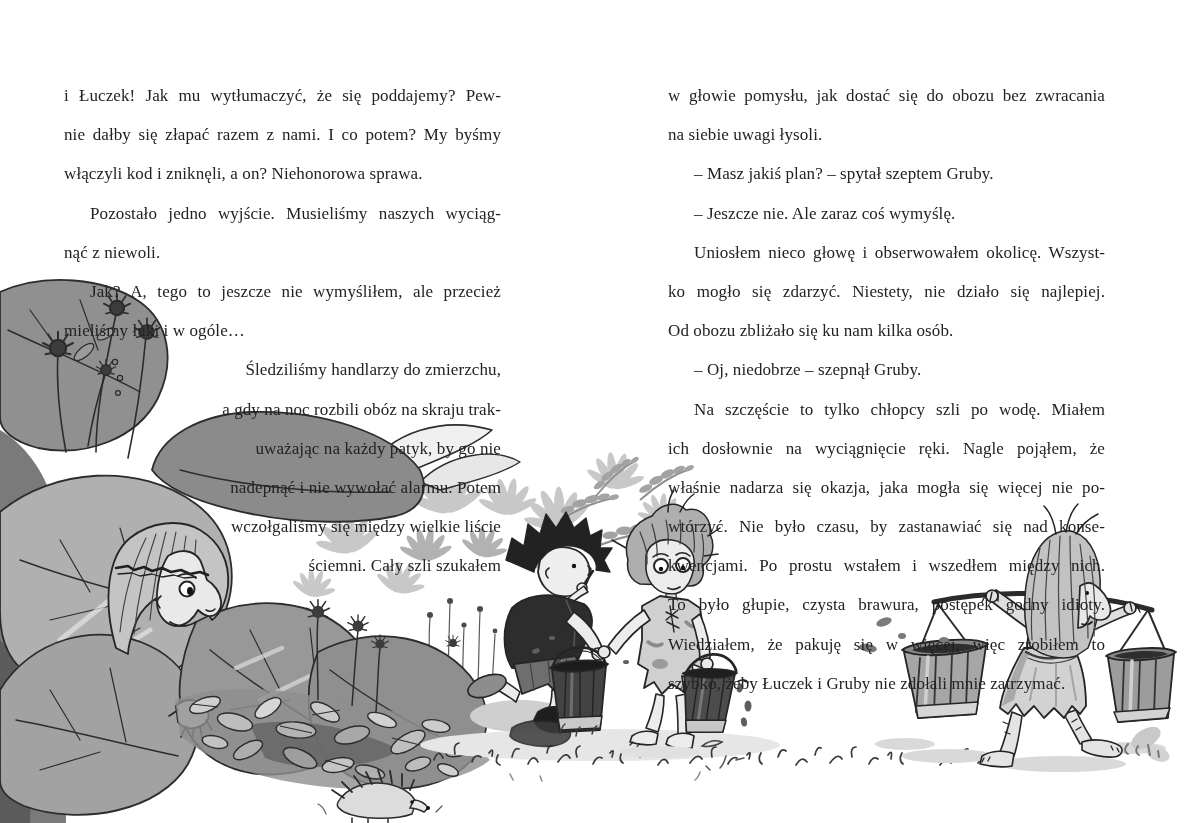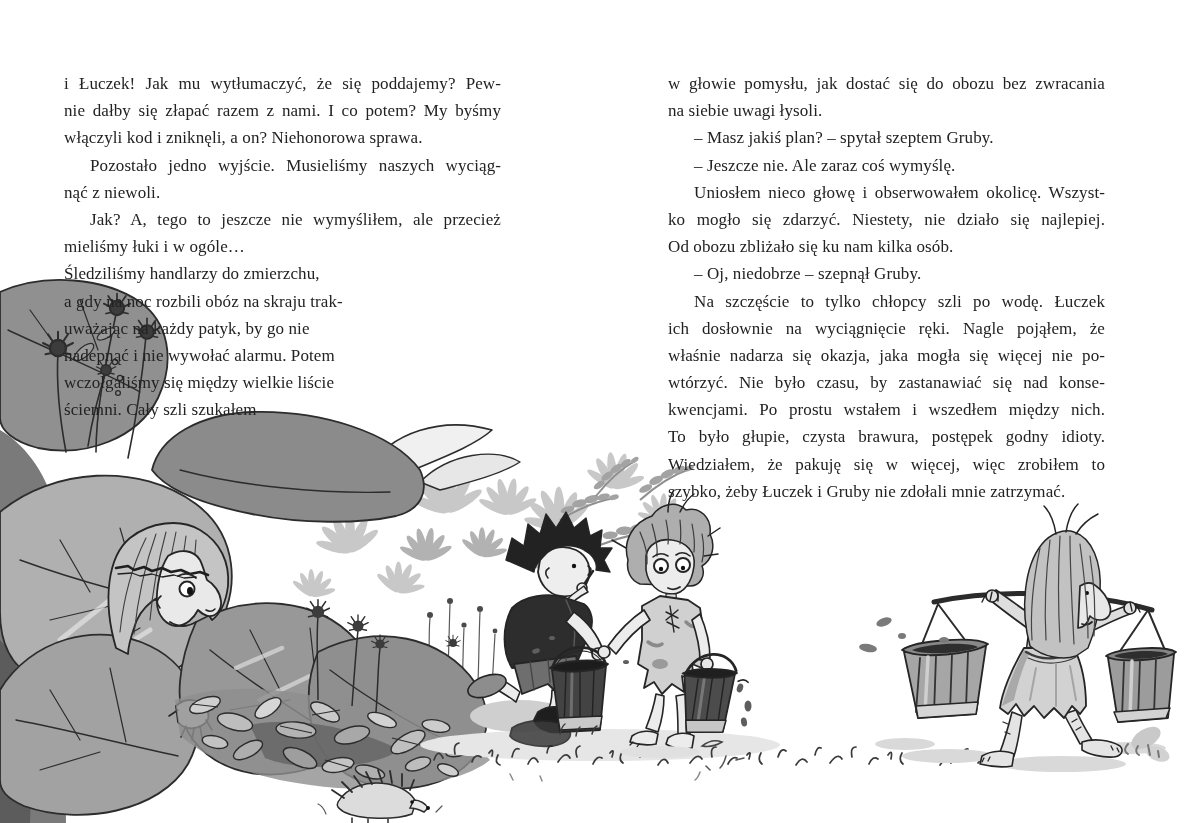--- a/index.html
+++ b/index.html
@@ -4,23 +4,23 @@
 <style>
   html,body{margin:0;padding:0;background:#ffffff;}
   body{width:1200px;height:823px;overflow:hidden;position:relative;
        font-family:"Liberation Serif","DejaVu Serif",serif;}
   .spread{position:absolute;inset:0;background:#ffffff;}
   .illustration{position:absolute;inset:0;z-index:0;pointer-events:none;}
   .col{position:absolute;top:70px;width:437px;z-index:2;font-size:17px;
        line-height:27.2px;color:#222222;letter-spacing:0.1px;}
   .col-left{left:64px;}
   .col-right{left:668px;}
-  .line{height:27.2px;white-space:normal;}
+  .line{height:27.2px;white-space:normal;margin-top:12px;}
   .line.j{text-align:justify;text-align-last:justify;}
-  .line.r{text-align:left;}
+  .line.r{text-align:right;}
   .line.ind{text-indent:26px;}
 </style>
 </head>
 <body>
 
 <div class="spread">
 
   <svg class="illustration" viewBox="0 0 1200 823" width="1200" height="823" aria-hidden="true">
     <defs>
       <g id="palm">
@@ -407,21 +407,21 @@
 
   <div class="col col-right">
     <div class="line j">w głowie pomysłu, jak dostać się do obozu bez zwracania</div>
     <div class="line">na siebie uwagi łysoli.</div>
     <div class="line ind">– Masz jakiś plan? – spytał szeptem Gruby.</div>
     <div class="line ind">– Jeszcze nie. Ale zaraz coś wymyślę.</div>
     <div class="line j ind">Uniosłem nieco głowę i obserwowałem okolicę. Wszyst-</div>
     <div class="line j">ko mogło się zdarzyć. Niestety, nie działo się najlepiej.</div>
     <div class="line">Od obozu zbliżało się ku nam kilka osób.</div>
     <div class="line ind">– Oj, niedobrze – szepnął Gruby.</div>
-    <div class="line j ind">Na szczęście to tylko chłopcy szli po wodę. Łuczek</div>
+    <div class="line j ind">Na szczęście to tylko chłopcy szli po wodę. Miałem</div>
     <div class="line j">ich dosłownie na wyciągnięcie ręki. Nagle pojąłem, że</div>
     <div class="line j">właśnie nadarza się okazja, jaka mogła się więcej nie po-</div>
     <div class="line j">wtórzyć. Nie było czasu, by zastanawiać się nad konse-</div>
     <div class="line j">kwencjami. Po prostu wstałem i wszedłem między nich.</div>
     <div class="line j">To było głupie, czysta brawura, postępek godny idioty.</div>
     <div class="line j">Wiedziałem, że pakuję się w więcej, więc zrobiłem to</div>
     <div class="line">szybko, żeby Łuczek i Gruby nie zdołali mnie zatrzymać.</div>
   </div>
 
 </div>

